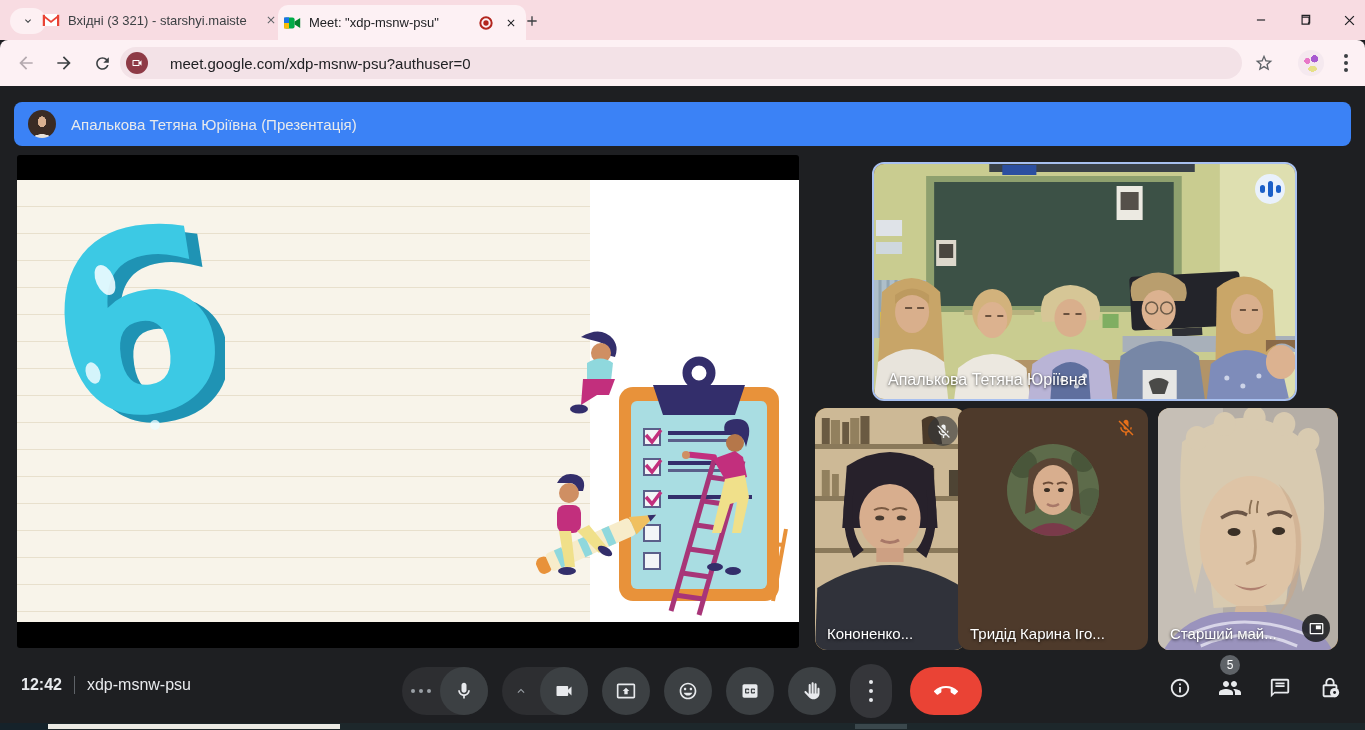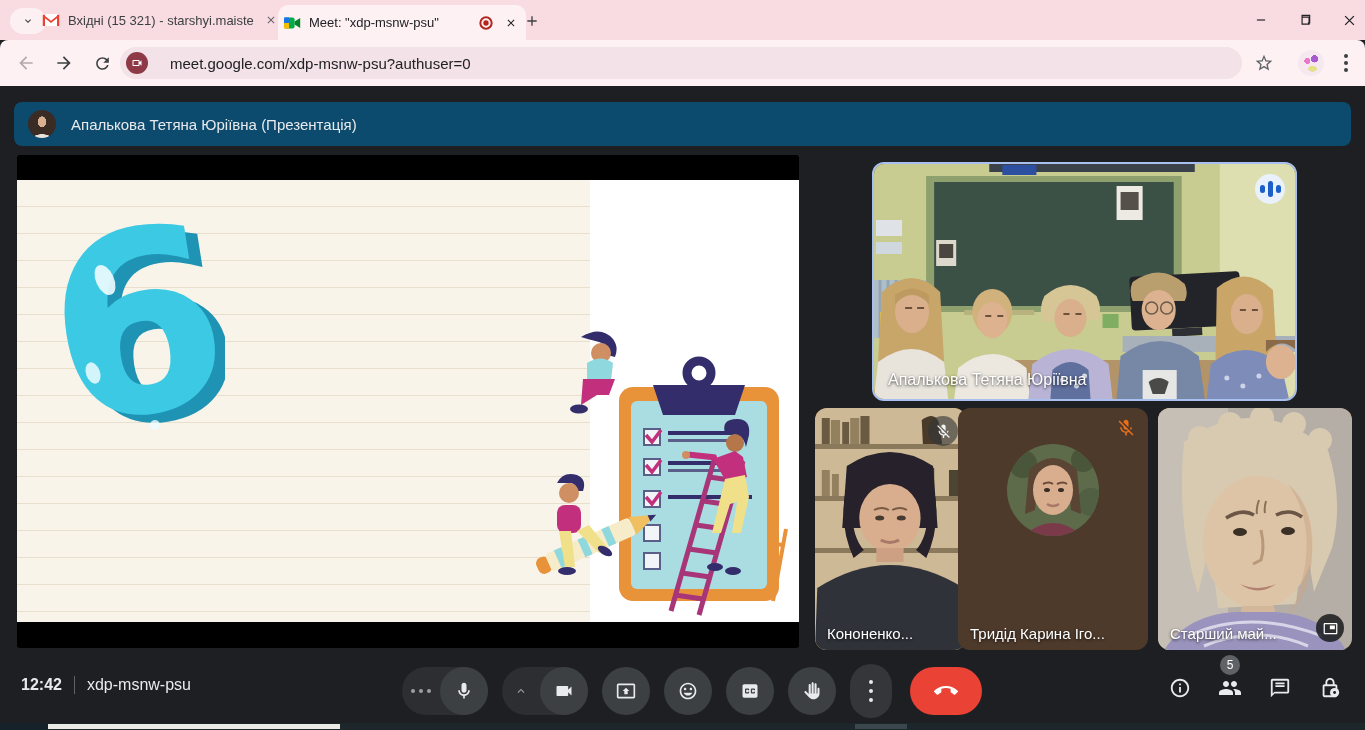--- a/index.html
+++ b/index.html
@@ -35,21 +35,21 @@
   .chrome-avatar{position:absolute;left:1298px;top:10px;width:26px;height:26px;border-radius:50%;cursor:pointer;
     background:
       radial-gradient(5px 5px at 36% 42%, #e878c8 60%, transparent 62%),
       radial-gradient(6px 6px at 64% 34%, #a85ad0 60%, transparent 62%),
       radial-gradient(7px 5px at 56% 72%, #e6e088 60%, transparent 62%),
       radial-gradient(circle, #f5e9ef 0 100%);}
 
   
   .meet{position:absolute;left:0;top:86px;width:1365px;height:644px;background:#1e1f22;}
 
-  .banner{position:absolute;left:14px;top:16px;width:1337px;height:44px;background:#0c4a6e;
+  .banner{position:absolute;left:14px;top:16px;width:1337px;height:44px;background:#3b82f6;
     border-radius:8px;display:flex;align-items:center;padding-left:14px;box-sizing:border-box;gap:15px;}
   .banner-avatar{width:28px;height:28px;border-radius:50%;flex:none;
     background:
       radial-gradient(7px 9px at 50% 42%, #d9b090 58%, transparent 62%),
       radial-gradient(18px 10px at 50% 108%, #e8e2da 58%, transparent 62%),
       radial-gradient(circle at 50% 40%, #3a2b24 0 70%, #241a16 100%);}
   .banner-name{font-size:15px;color:#e8eaed;}
 
   
   .slide{position:absolute;left:17px;top:69px;width:782px;height:493px;background:#000;border-radius:3px;}
@@ -60,21 +60,21 @@
   .slide-title{position:absolute;left:210px;top:100px;width:560px;
     font-family:"Liberation Serif","DejaVu Serif",serif;font-weight:bold;font-size:46px;
     letter-spacing:1px;color:#141414;white-space:nowrap;}
   .illustration{position:absolute;left:486px;top:176px;width:296px;height:288px;}
 
   
   .tile{position:absolute;border-radius:12px;overflow:hidden;background:#a16207;cursor:pointer;}
   .tile-main{left:872px;top:76px;width:421px;height:235px;border:2px solid #a8c0f0;}
   .tile-1{left:815px;top:322px;width:151px;height:242px;}
   .tile-2{left:958px;top:322px;width:190px;height:242px;background:#4e3a2b;}
-  .tile-3{left:1158px;top:322px;width:194px;height:242px;text-align:right;}
+  .tile-3{left:1158px;top:322px;width:180px;height:242px;text-align:right;}
   .tile svg.fill{position:absolute;inset:0;width:100%;height:100%;}
   .tile-label{position:absolute;left:12px;bottom:8px;font-size:15px;color:#fff;
     text-shadow:0 1px 3px rgba(0,0,0,.8);white-space:nowrap;}
   .tile-main .tile-label{left:14px;bottom:10px;font-size:16px;}
   .audio-ind{position:absolute;top:10px;right:10px;width:30px;height:30px;border-radius:50%;
     background:#e9f1fc;display:flex;align-items:center;justify-content:center;gap:3px;}
   .audio-ind i{display:block;width:5px;border-radius:3px;background:#1b5fc8;}
   .micoff-badge{position:absolute;top:8px;right:8px;width:30px;height:30px;border-radius:50%;
     background:rgba(50,53,57,.62);display:flex;align-items:center;justify-content:center;color:#f1f3f4;}
   .micoff-plain{position:absolute;top:8px;right:10px;width:24px;height:24px;color:#e8701a;
@@ -130,21 +130,21 @@
         </svg>
     </div>
 
     <div class="tab inactive">
       <svg width="18" height="14" viewBox="0 0 24 18">
         <rect x="1" y="1" width="22" height="16" rx="2" fill="#fff"></rect>
         <path d="M2 2 L12 10 L22 2 L22 5 L12 13 L2 5 Z" fill="#ea4335"></path>
         <rect x="1" y="2" width="3" height="15" fill="#ea4335"></rect>
         <rect x="20" y="2" width="3" height="15" fill="#ea4335"></rect>
       </svg>
-      <span class="tab-label">Вхідні (15 321) - starshyi.maiste</span>
+      <span class="tab-label">Вхідні (3 321) - starshyi.maiste</span>
       <span class="tab-close">
         <svg width="12" height="12" viewBox="0 0 24 24">
             <path fill="#5f6368" d="M19 6.41 17.59 5 12 10.59 6.41 5 5 6.41 10.59 12 5 17.59 6.41 19 12 13.41 17.59 19 19 17.59 13.41 12z"></path>
           </svg>
       </span>
     </div>
 
     <div class="tab active">
       <svg width="17" height="14" viewBox="0 0 24 20">
         <rect x="0" y="2" width="15" height="16" rx="3" fill="#00ac47"></rect>

